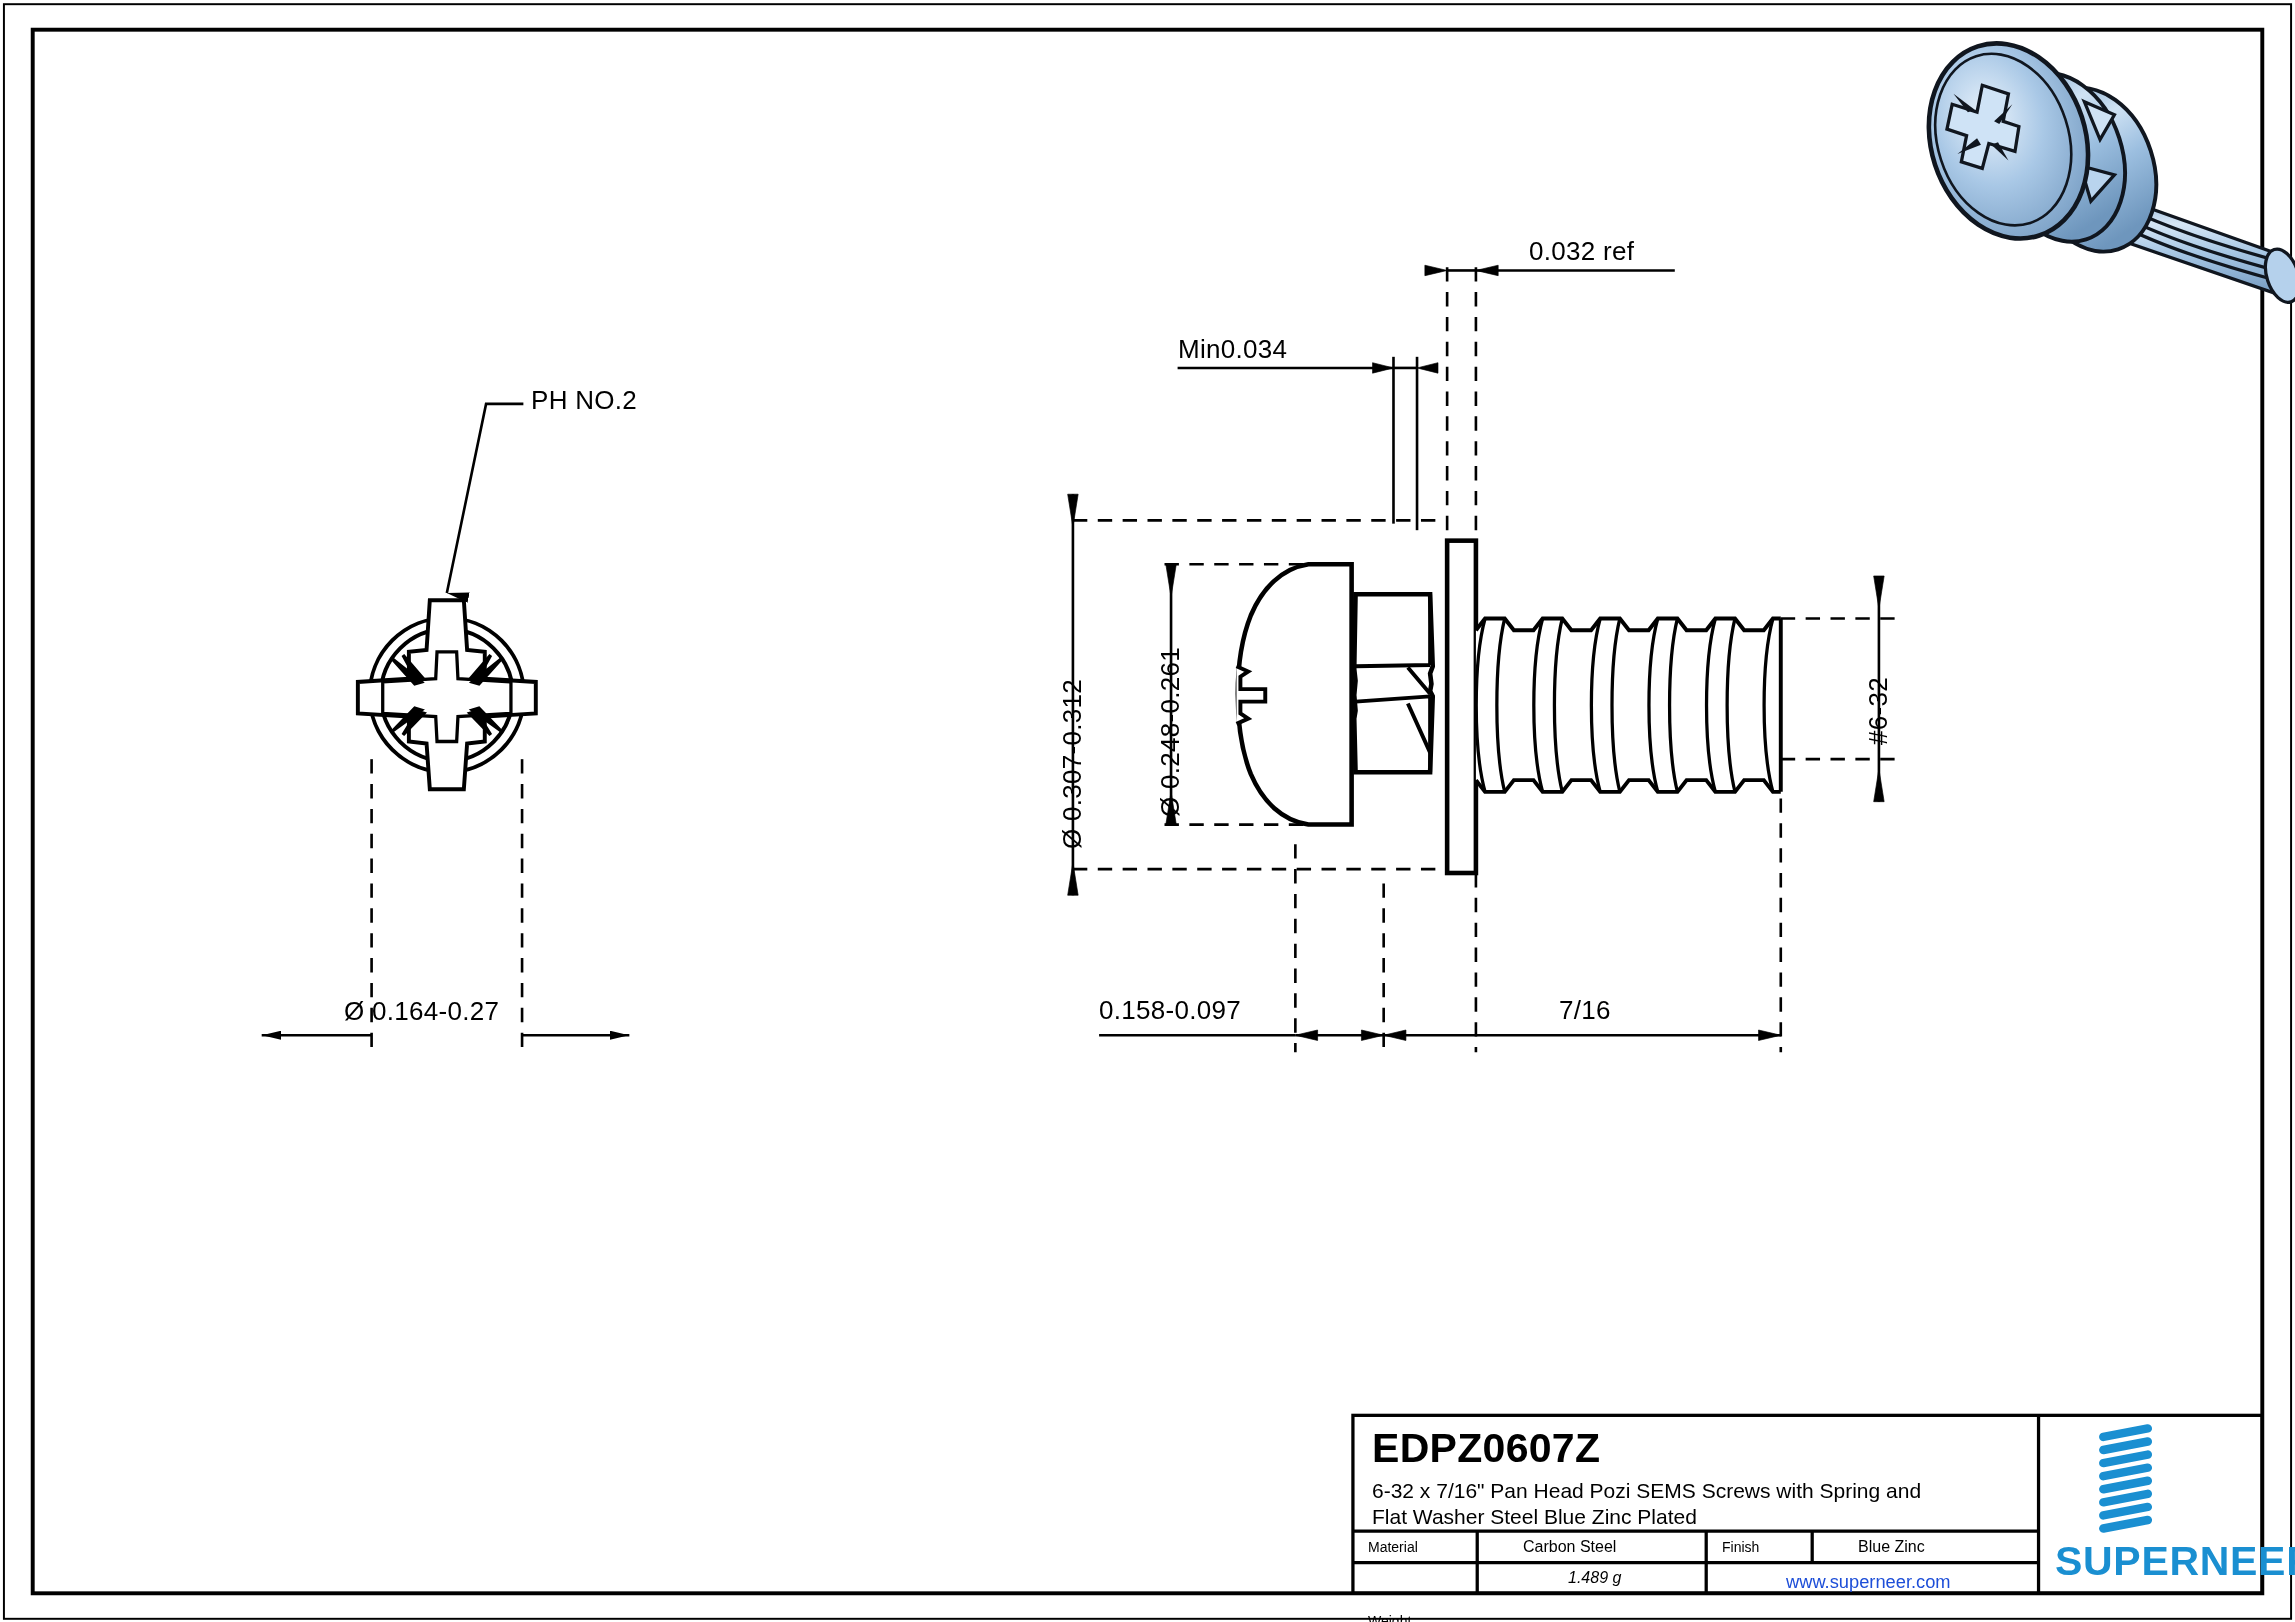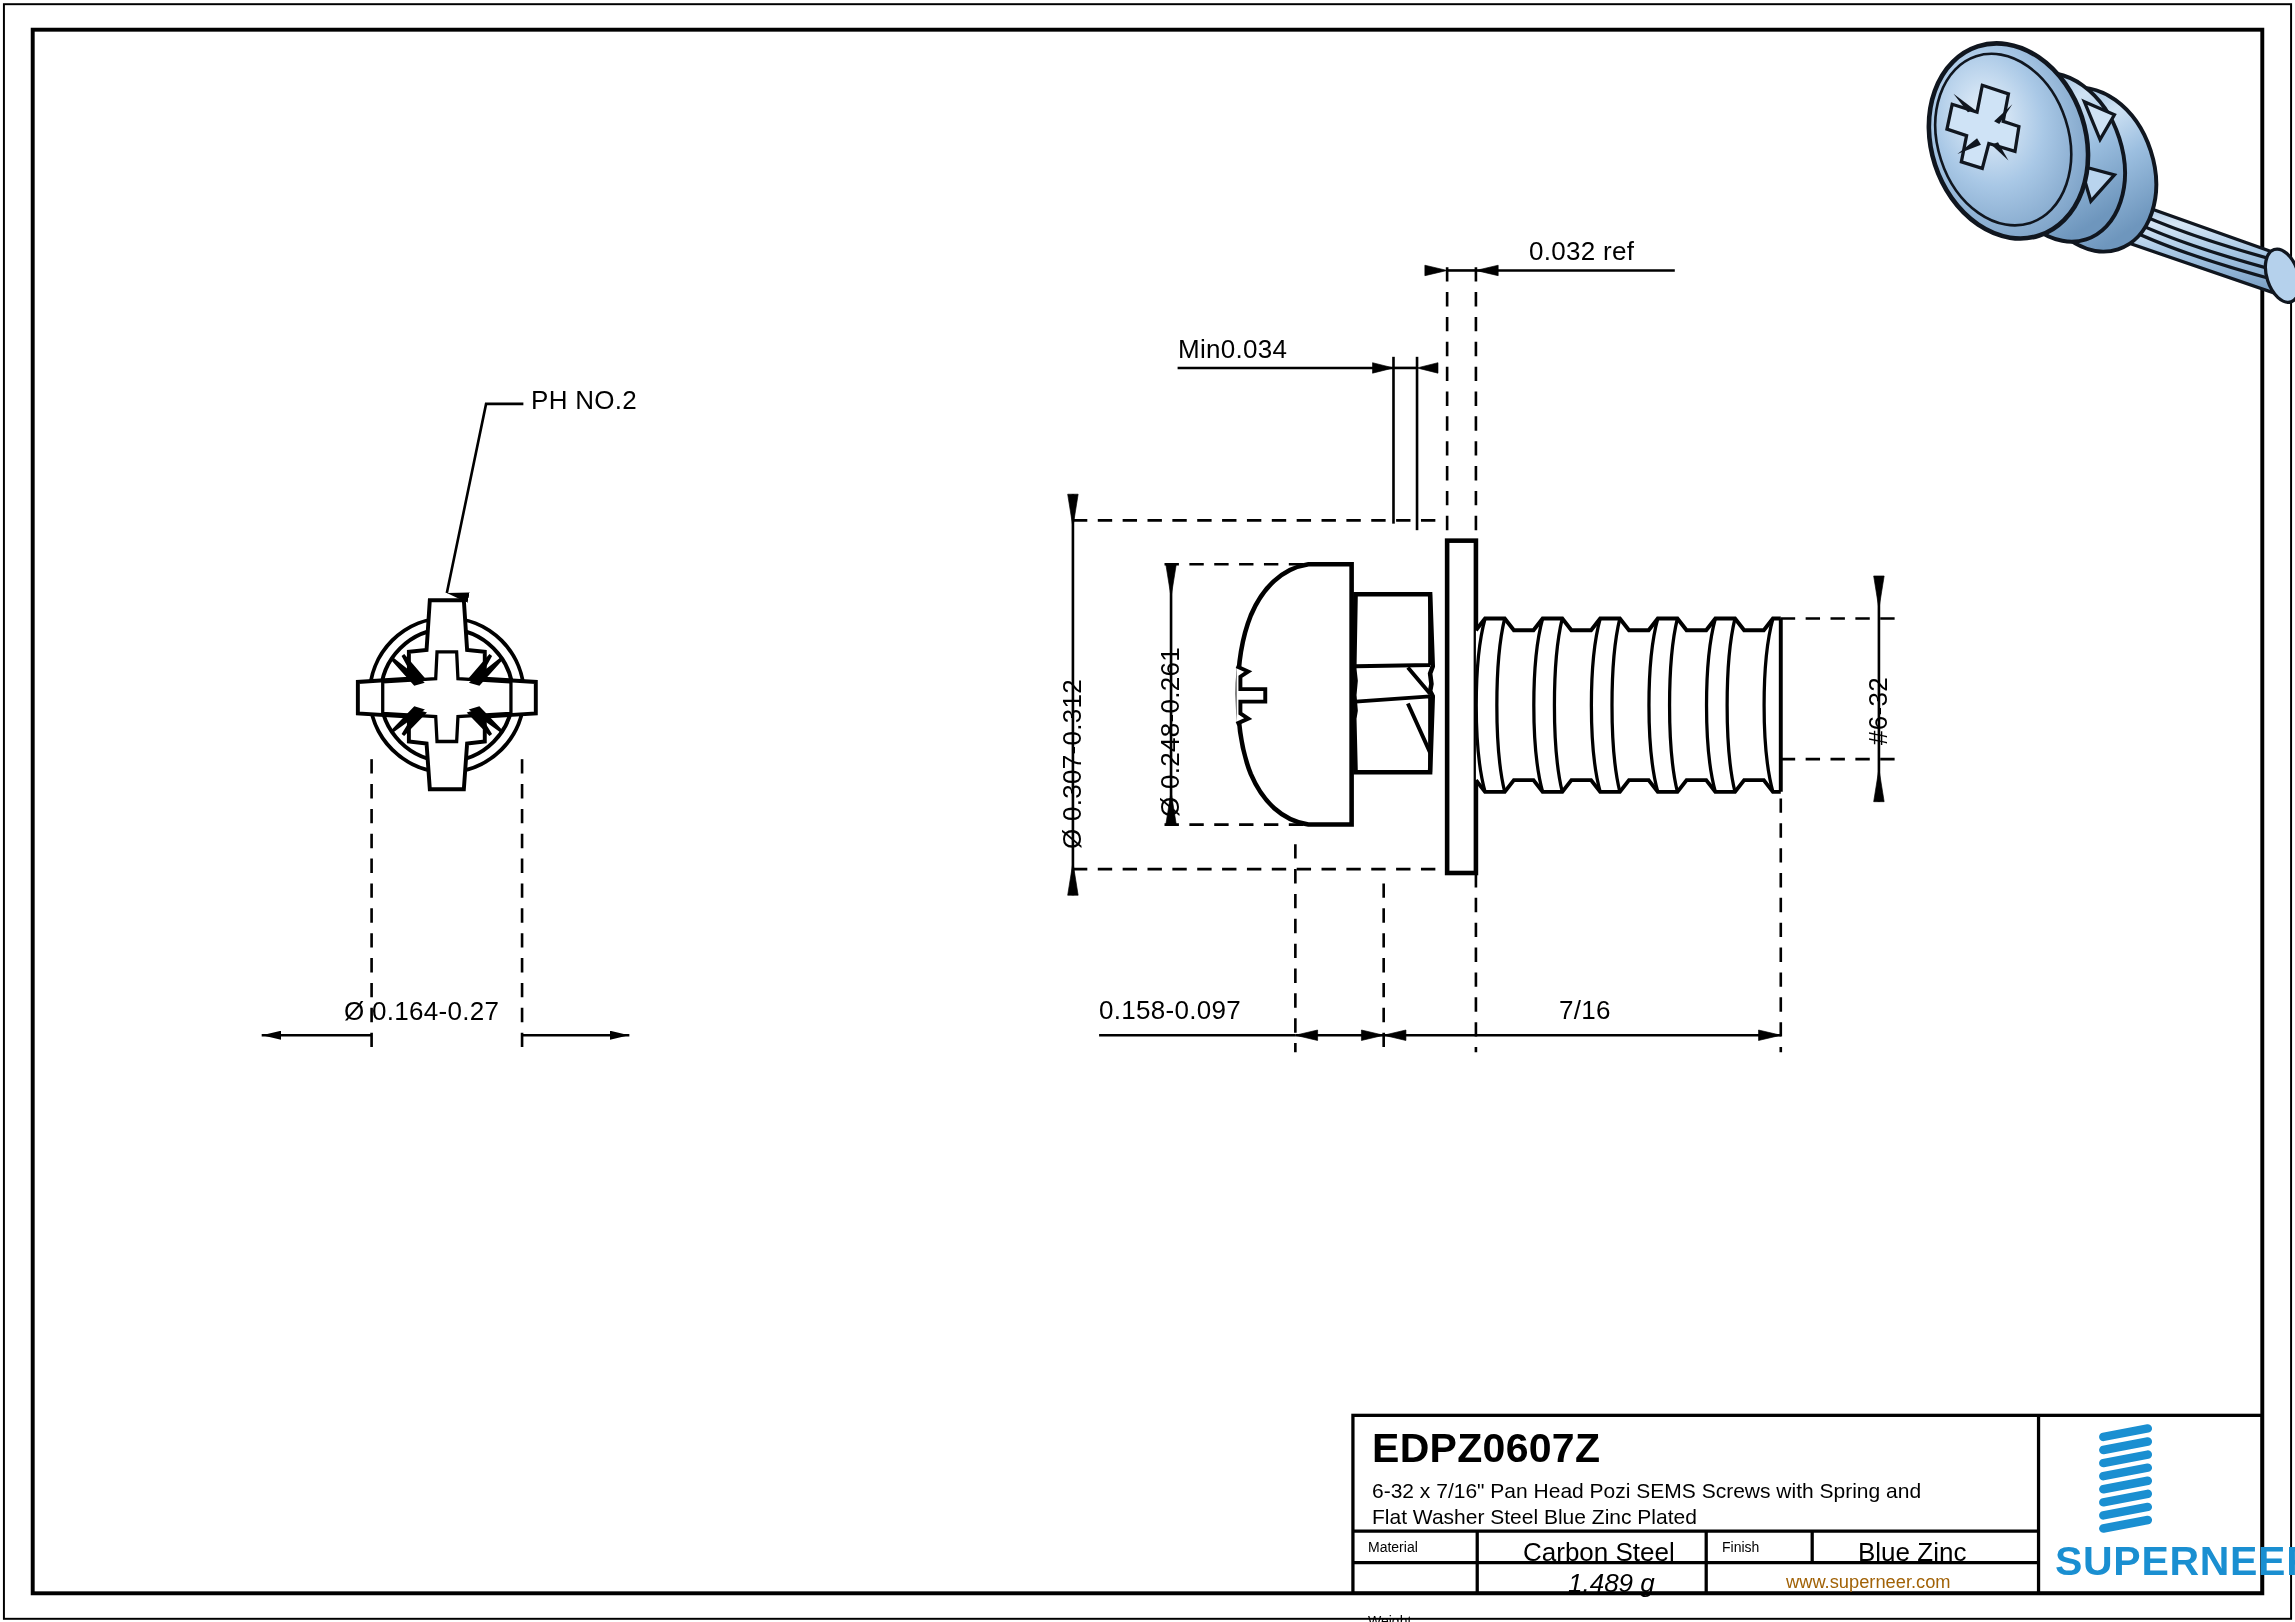--- a/index.html
+++ b/index.html
@@ -36,22 +36,22 @@
     font-size: 48px;
     letter-spacing: -0.3px;
   }
   .tb-partno {
     font-size: 41px;
     font-weight: bold;
     letter-spacing: 0.3px;
   }
   .tb-desc { font-size: 21px; }
   .tb-cell { font-size: 14px; }
-  .tb-cell-big { font-size: 26px; }
-  .tb-url { font-size: 18.3px; color: #a16207; }
+  .tb-cell-big { font-size: 16px; }
+  .tb-url { font-size: 18.3px; color: #1d4ed8; }
   .brand {
     font-size: 41px;
     font-weight: bold;
     color: #1a8fd1;
     letter-spacing: 0.7px;
     font-family: "Liberation Sans Narrow", "Liberation Sans", sans-serif;
   }
 </style>
 </head>
 <body>

